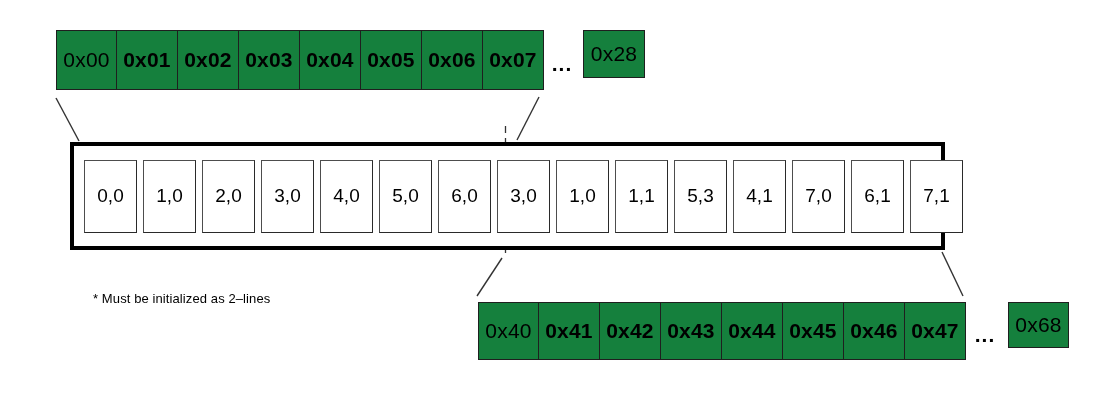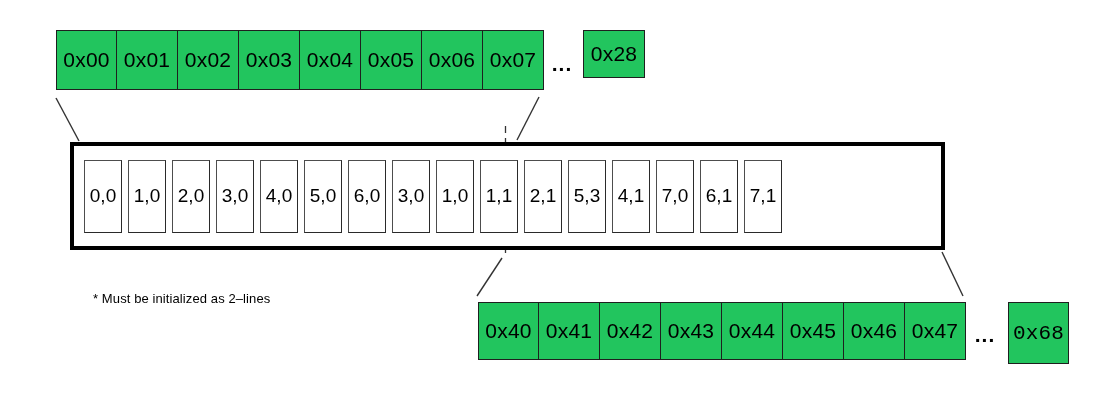--- a/index.html
+++ b/index.html
@@ -34,35 +34,35 @@
   
   .addr-row {
     position: absolute;
     display: flex;
   }
   .addr-row-top { left: 56px; top: 30px; }
   .addr-row-bottom { left: 478px; top: 302px; }
   .addr-cell {
     box-sizing: border-box;
     border: 1.6px solid #1f1f1f;
-    background: #22c55e;
+    background: #15803d;
     display: flex;
     align-items: center;
     justify-content: center;
     font-size: 21px;
     letter-spacing: 0.2px;
     white-space: nowrap;
   }
   .addr-row .addr-cell { width: 61px; }
-  .addr-row .addr-cell + .addr-cell { border-left: none; }
+  .addr-row .addr-cell + .addr-cell { border-left: none; font-weight: bold; }
   .addr-row-top .addr-cell { height: 60px; }
   .addr-row-bottom .addr-cell { height: 58px; }
   .addr-tail { position: absolute; }
   .addr-tail-top { left: 583px; top: 30px; width: 62px; height: 48px; }
-  .addr-tail-bottom { left: 1008px; top: 302px; width: 61px; height: 62px; font-family: Liberation Mono, monospace; }
+  .addr-tail-bottom { left: 1008px; top: 302px; width: 61px; height: 46px; }
   .ellipsis {
     position: absolute;
     display: flex;
     align-items: center;
     justify-content: center;
     font-size: 21px;
     font-weight: bold;
     letter-spacing: 1px;
   }
   .ellipsis-top { left: 545px; top: 34px; width: 34px; height: 60px; }
@@ -76,21 +76,21 @@
     border: 4.5px solid #000000;
     background: #ffffff;
     display: flex;
     align-items: center;
     padding-left: 10px;
     gap: 6px;
   }
   .char-box {
     box-sizing: border-box;
     flex: 0 0 auto;
-    width: 38px; height: 73px;
+    width: 53px; height: 73px;
     border: 1.6px solid #4d4d4d;
     border-right-color: #2a2a2a;
     border-bottom-color: #2a2a2a;
     background: #ffffff;
     display: flex;
     align-items: center;
     justify-content: center;
     font-size: 19px;
     white-space: nowrap;
   }
@@ -133,21 +133,20 @@
     <div class="char-box">0,0</div>
     <div class="char-box">1,0</div>
     <div class="char-box">2,0</div>
     <div class="char-box">3,0</div>
     <div class="char-box">4,0</div>
     <div class="char-box">5,0</div>
     <div class="char-box">6,0</div>
     <div class="char-box">3,0</div>
     <div class="char-box">1,0</div>
     <div class="char-box">1,1</div>
-    <div class="char-box">2,1</div>
     <div class="char-box">5,3</div>
     <div class="char-box">4,1</div>
     <div class="char-box">7,0</div>
     <div class="char-box">6,1</div>
     <div class="char-box">7,1</div>
   </div>
 
   <div class="note">* Must be initialized as 2–lines</div>
 
   <div class="addr-row addr-row-bottom">

